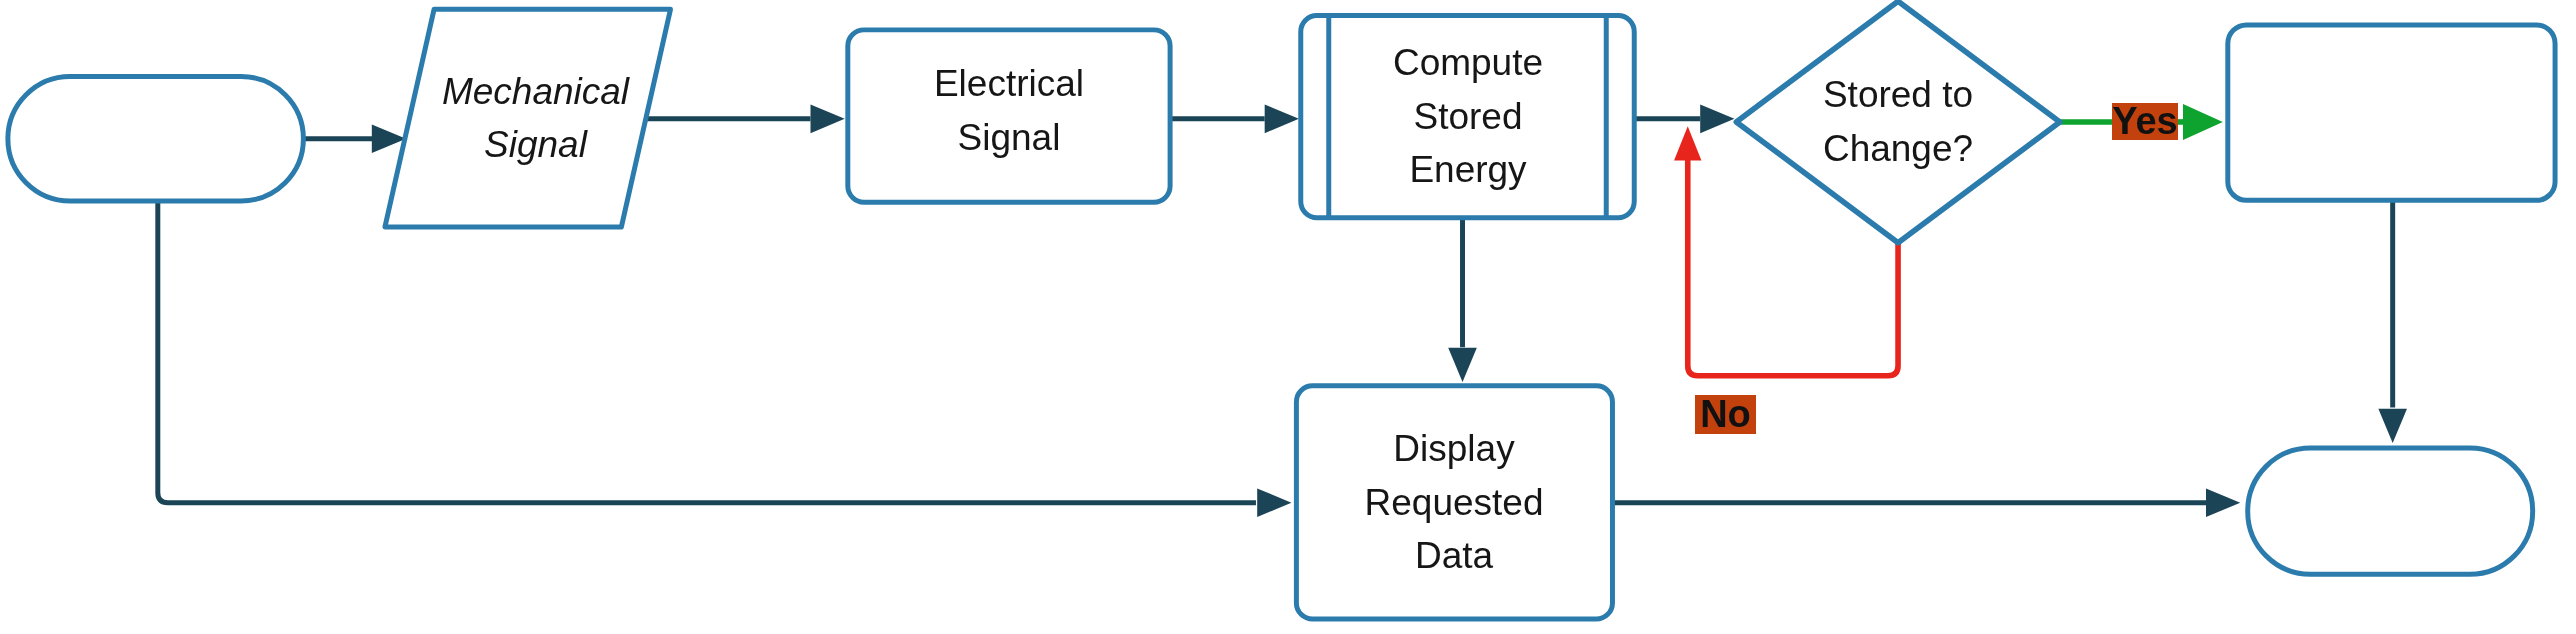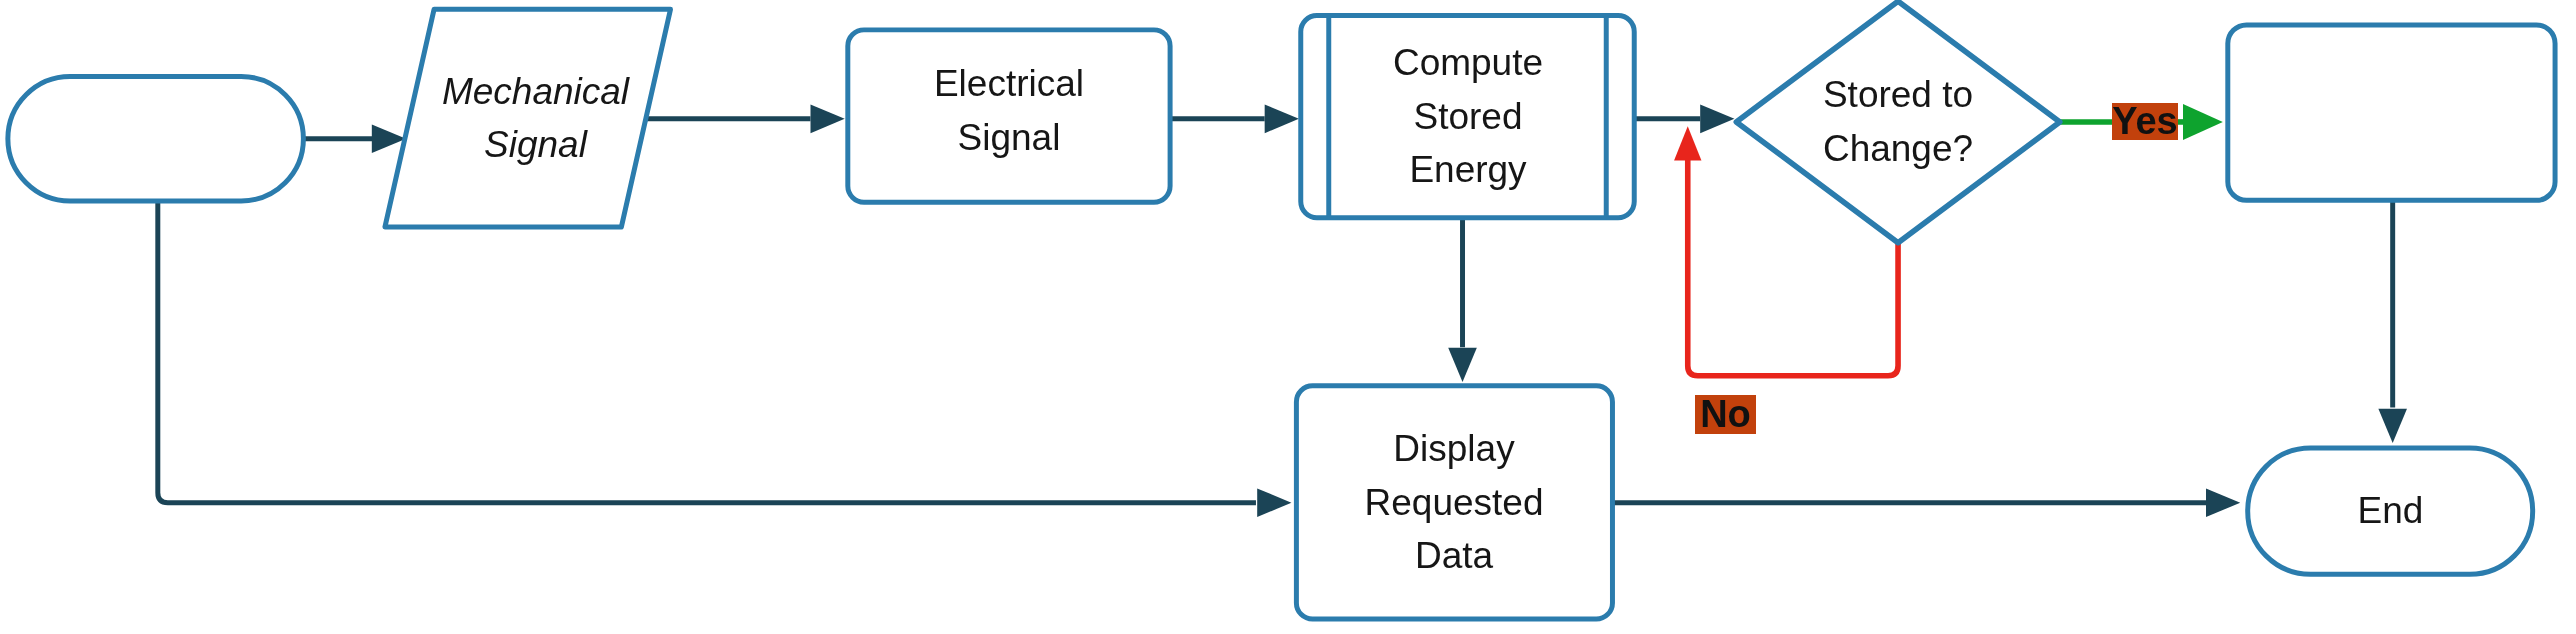--- a/index.html
+++ b/index.html
@@ -122,20 +122,19 @@
 Energy</div>
 
   <div class="node-label" style="left:1755px;top:25px;width:286px;height:193px;">Stored to
 Change?</div>
 
 
   <div class="node-label" style="left:1296px;top:386px;width:316px;height:233px;">Display
 Requested
 Data</div>
 
-  <div class="node-label" style="left:2248px;top:448px;width:285px;height:126px;">End</div>
 
   <div class="edge-label" style="left:2112px;top:103px;width:66px;height:37px;">Yes</div>
 
   <div class="edge-label" style="left:1695px;top:355px;width:61px;height:39px;margin-top:40px;">No</div>
 
 </div>
 
 
 </body></html>

